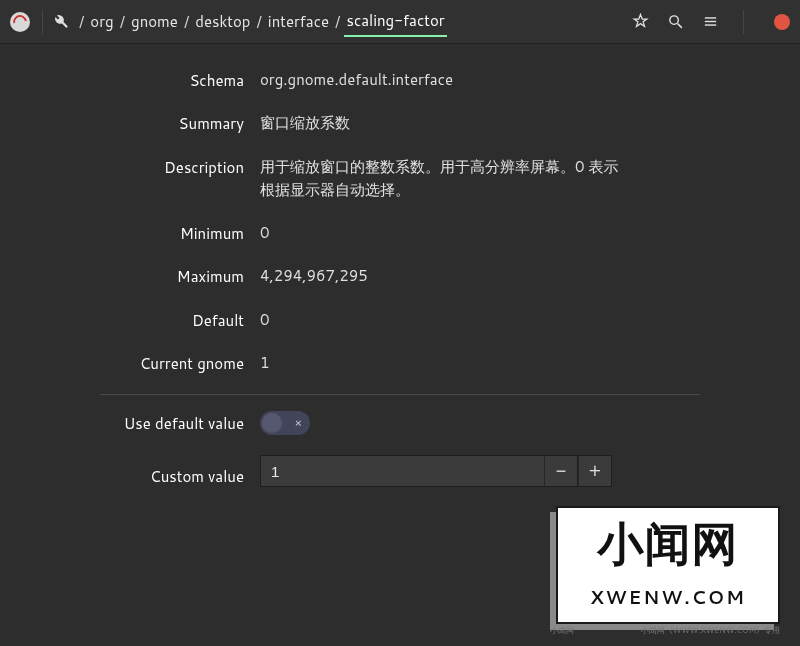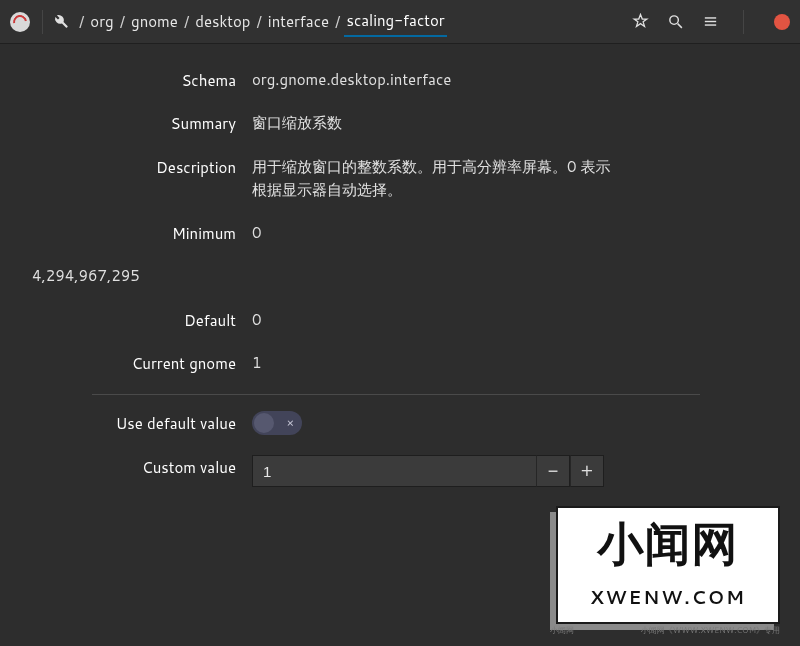--- a/index.html
+++ b/index.html
@@ -53,41 +53,41 @@
   }
   .crumb-sep { color: #d0d0d0; margin: 0 4px; font-size: 15px; }
   .crumb {
     color: #e8e8e8;
     padding: 4px 2px;
     cursor: pointer;
     font-size: 15px;
     text-align: center;
   }
   .crumb.active {
-    border-bottom: 2px solid #0369a1;
+    border-bottom: 2px solid #86efac;
     color: #ffffff;
   }
   .header-actions {
     display: flex;
     align-items: center;
     gap: 18px;
     margin-left: 8px;
   }
   .header-actions .hbtn { cursor: pointer; display:flex; align-items:center; }
   .header-actions svg { width: 17px; height: 17px; fill: #e0e0e0; }
   .window-close {
     width: 16px; height: 16px;
     background: #e25442;
     border-radius: 50%;
     margin-left: 10px;
   }
 
   
   .content {
-    padding: 14px 40px 0 32px;
+    padding: 14px 40px 0 40px;
   }
   .row {
     display: flex;
     align-items: flex-start;
     padding: 10px 0;
   }
   .label-col {
     width: 220px;
     text-align: right;
     color: #ffffff;
@@ -244,40 +244,41 @@
     </div>
     <div class="vsep" style="margin:0 2px 0 6px"></div>
     <div class="window-close"></div>
   </div>
 </div>
 
 <div class="content">
 
   <div class="row">
     <div class="label-col">Schema</div>
-    <div class="value-col">org.gnome.desktop.interface</div>
+    <div class="value-col">org.gnome.default.interface</div>
   </div>
 
   <div class="row">
     <div class="label-col">Summary</div>
     <div class="value-col">窗口缩放系数</div>
   </div>
 
   <div class="row">
     <div class="label-col">Description</div>
     <div class="value-col">用于缩放窗口的整数系数。用于高分辨率屏幕。0 表示根据显示器自动选择。</div>
   </div>
 
 
   <div class="row">
     <div class="label-col">Minimum</div>
     <div class="value-col">0</div>
   </div>
 
   <div class="row">
+    <div class="label-col">Maximum</div>
     <div class="value-col">4,294,967,295</div>
   </div>
 
   <div class="row">
     <div class="label-col">Default</div>
     <div class="value-col">0</div>
   </div>
 
   <div class="row">
     <div class="label-col">Current gnome</div>
@@ -289,21 +290,21 @@
   <div class="row" style="align-items:flex-start;">
     <div class="label-col">Use default value</div>
     <div class="value-col">
       <div class="switch">
         <div class="switch-knob"></div>
         <div class="switch-x">×</div>
       </div>
     </div>
   </div>
 
-  <div class="row" style="align-items:flex-start;">
+  <div class="row" style="align-items:flex-end;">
     <div class="label-col">Custom value</div>
     <div class="value-col">
       <div class="spin">
         <input class="spin-input" value="1" style="">
         <div class="spin-btn">−</div>
         <div class="spin-btn">+</div>
       </div>
     </div>
   </div>
 

